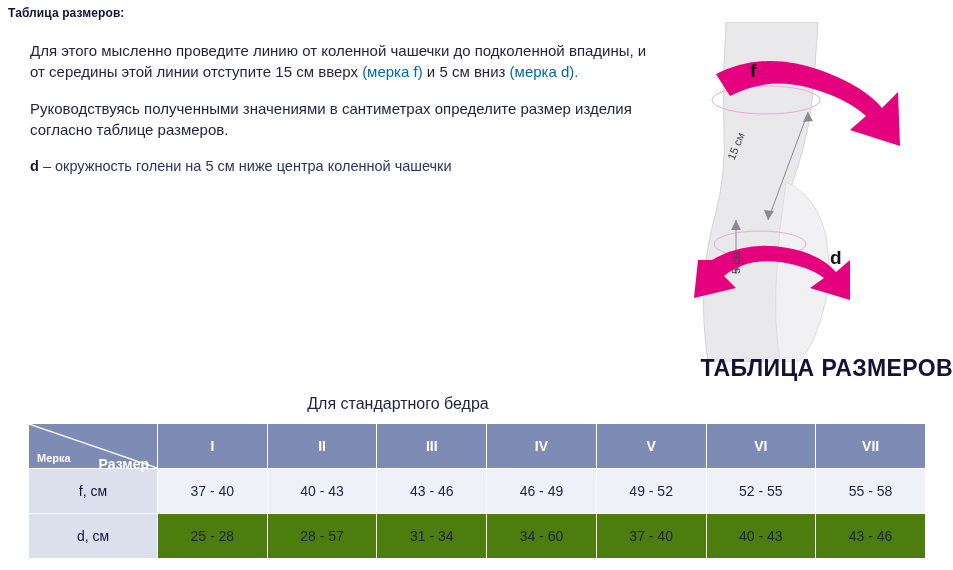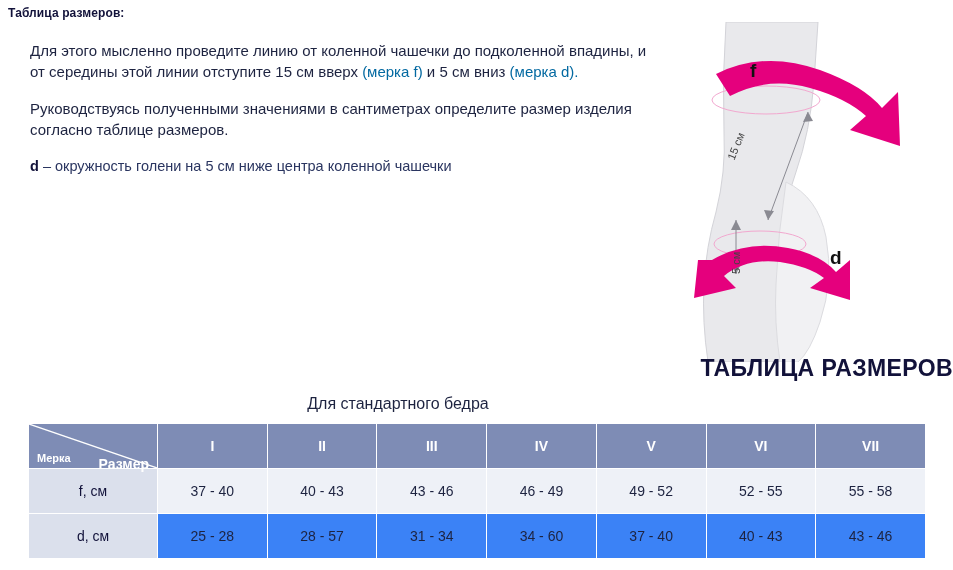--- a/index.html
+++ b/index.html
@@ -174,21 +174,21 @@
     background: #dbe0ec;
     color: #12123a;
     font-weight: normal;
     font-size: 14px;
   }
   td.val {
     background: #eef1f7;
     color: #1d2340;
     font-size: 14px;
   }
-  tr.alt td.val { background: #3b82f6; }
+  tr.alt td.val { background: #4d7c0f; }
 </style>
 </head>
 <body>
 
 <div class="page">
 
   <div class="top-title">Таблица размеров:</div>
 
   <div class="text-col">
 

